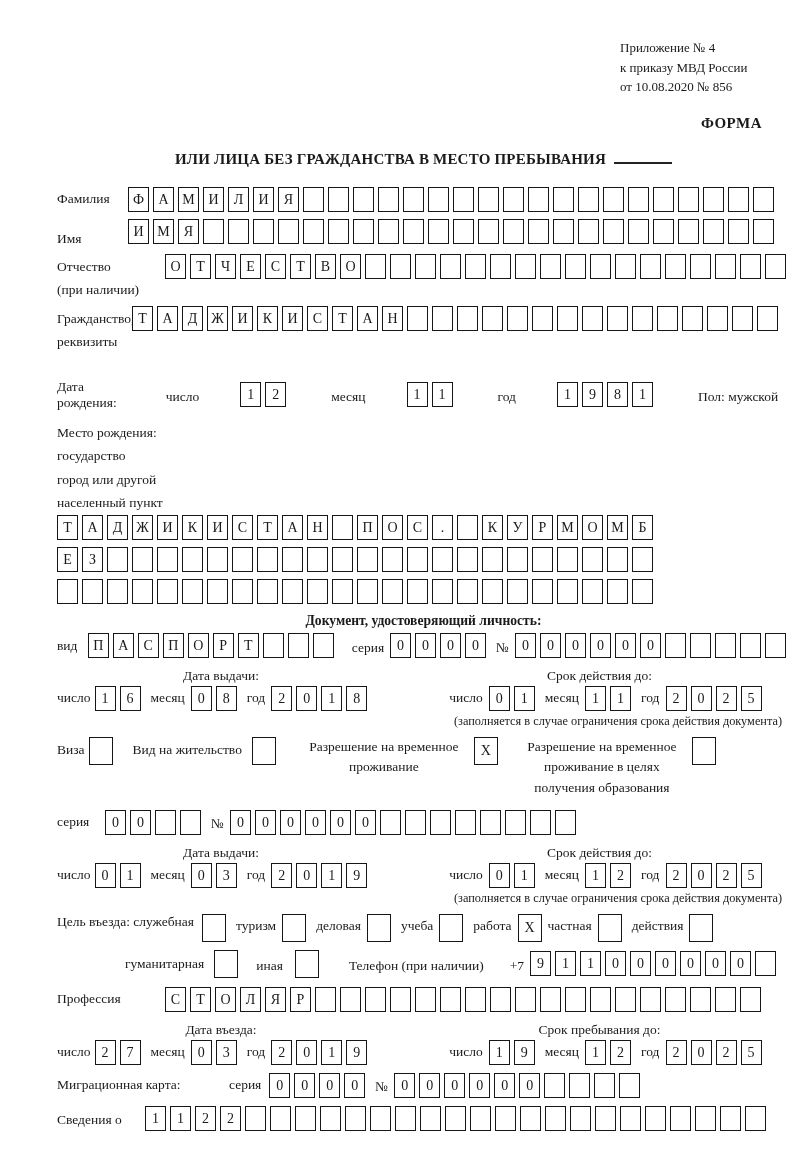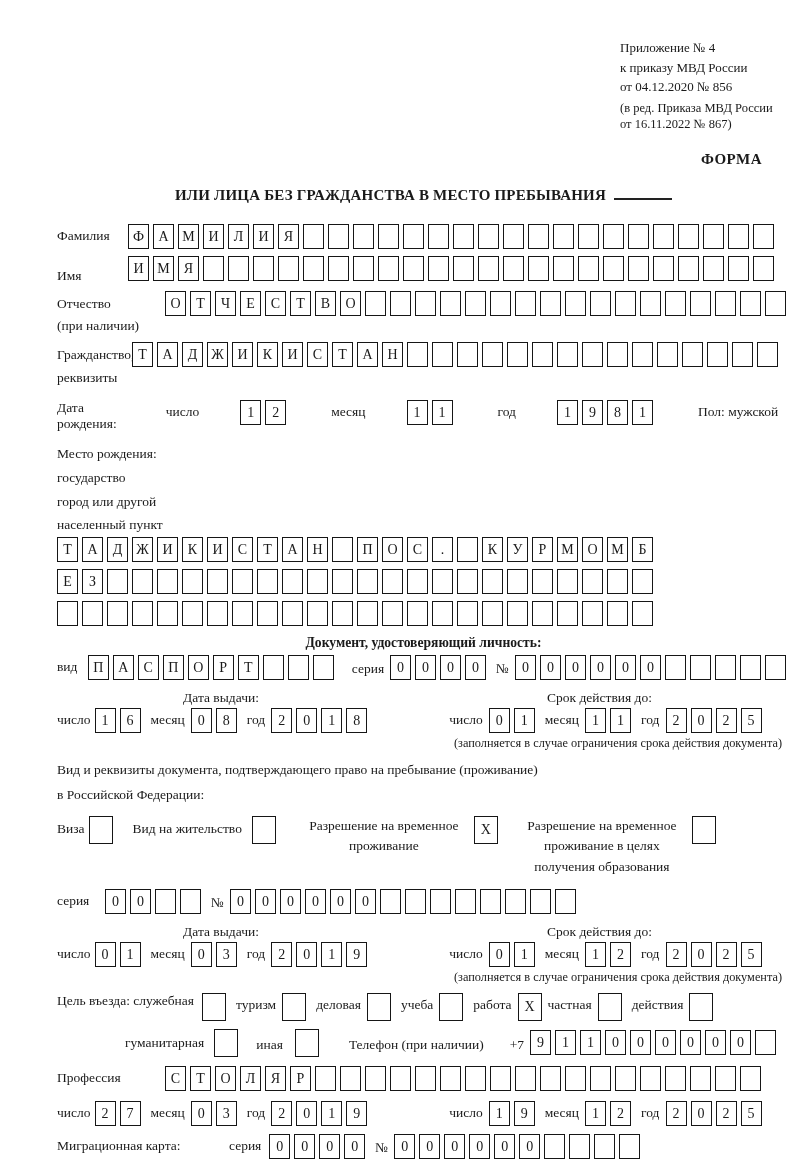--- a/index.html
+++ b/index.html
@@ -52,25 +52,21 @@
   .chk-label-stack { text-align:center; line-height:1.5; }
 </style>
 </head>
 <body>
 
 <div class="page">
 
   <div class="hdr-block">
     <div>Приложение № 4</div>
     <div>к приказу МВД России</div>
-    <div>от 04.12.2020 № 856</div>
-  </div>
-  <div class="hdr-sub">
-    <div>(в ред. Приказа МВД России</div>
-    <div>от 16.11.2022 № 867)</div>
+    <div>от 10.08.2020 № 856</div>
   </div>
   <div class="forma">ФОРМА</div>
 
   <div class="title">
     <div>
       <span>ИЛИ ЛИЦА БЕЗ ГРАЖДАНСТВА В МЕСТО ПРЕБЫВАНИЯ</span><span class="blank-line"></span>
     </div>
   </div>
 
 
@@ -200,21 +196,21 @@
         <span class="cell"></span>
         <span class="cell"></span>
         <span class="cell"></span>
         <span class="cell"></span>
         <span class="cell"></span>
         <span class="cell"></span>
         <span class="cell"></span>
       </div>
   </div>
 
-  <div class="row" style="margin-top:10px; gap:35px;">
+  <div class="row" style="margin-top:25px; align-items:center;gap:35px;">
     <span>Дата рождения:</span>
     <span class="inline-lbl" style="padding-left:14px;">число</span>
     <div class="cells">
         <span class="cell">1</span>
         <span class="cell">2</span>
       </div>
     <span class="inline-lbl">месяц</span>
     <div class="cells">
         <span class="cell">1</span>
         <span class="cell">1</span>
@@ -400,24 +396,20 @@
       <div class="cells">
           <span class="cell">2</span>
           <span class="cell">0</span>
           <span class="cell">2</span>
           <span class="cell">5</span>
         </div>
     </div>
     <div class="note">(заполняется в случае ограничения срока действия документа)</div>
   </div>
 
-  <div class="plain" style="margin-top:6px; line-height:1.9;">
-    <div>Вид и реквизиты документа, подтверждающего право на пребывание (проживание)</div>
-    <div>в Российской Федерации:</div>
-  </div>
   <div class="chk-row">
     <span style="padding-top:5px;">Виза</span>
     <div class="cells big" style="margin-left:4px;">
         <span class="cell"></span>
       </div>
     <span style="padding-top:5px; padding-left:16px;">Вид на жительство</span>
     <div class="cells big" style="margin-left:10px;">
         <span class="cell"></span>
       </div>
     <div class="chk-label-stack" style="width:180px; margin-left:14px;">
@@ -587,20 +579,24 @@
         <span class="cell"></span>
         <span class="cell"></span>
         <span class="cell"></span>
         <span class="cell"></span>
         <span class="cell"></span>
         <span class="cell"></span>
       </div>
   </div>
 
   <div class="dateblk">
+    <div class="titles">
+      <div class="t-left">Дата въезда:</div>
+      <div class="t-right">Срок пребывания до:</div>
+    </div>
     <div class="linecells">
       <span style="padding-top:4px;">число</span>
       <div class="cells" style="margin-left:4px;">
           <span class="cell">2</span>
           <span class="cell">7</span>
         </div>
       <span class="inline-lbl">месяц</span>
       <div class="cells">
           <span class="cell">0</span>
           <span class="cell">3</span>

